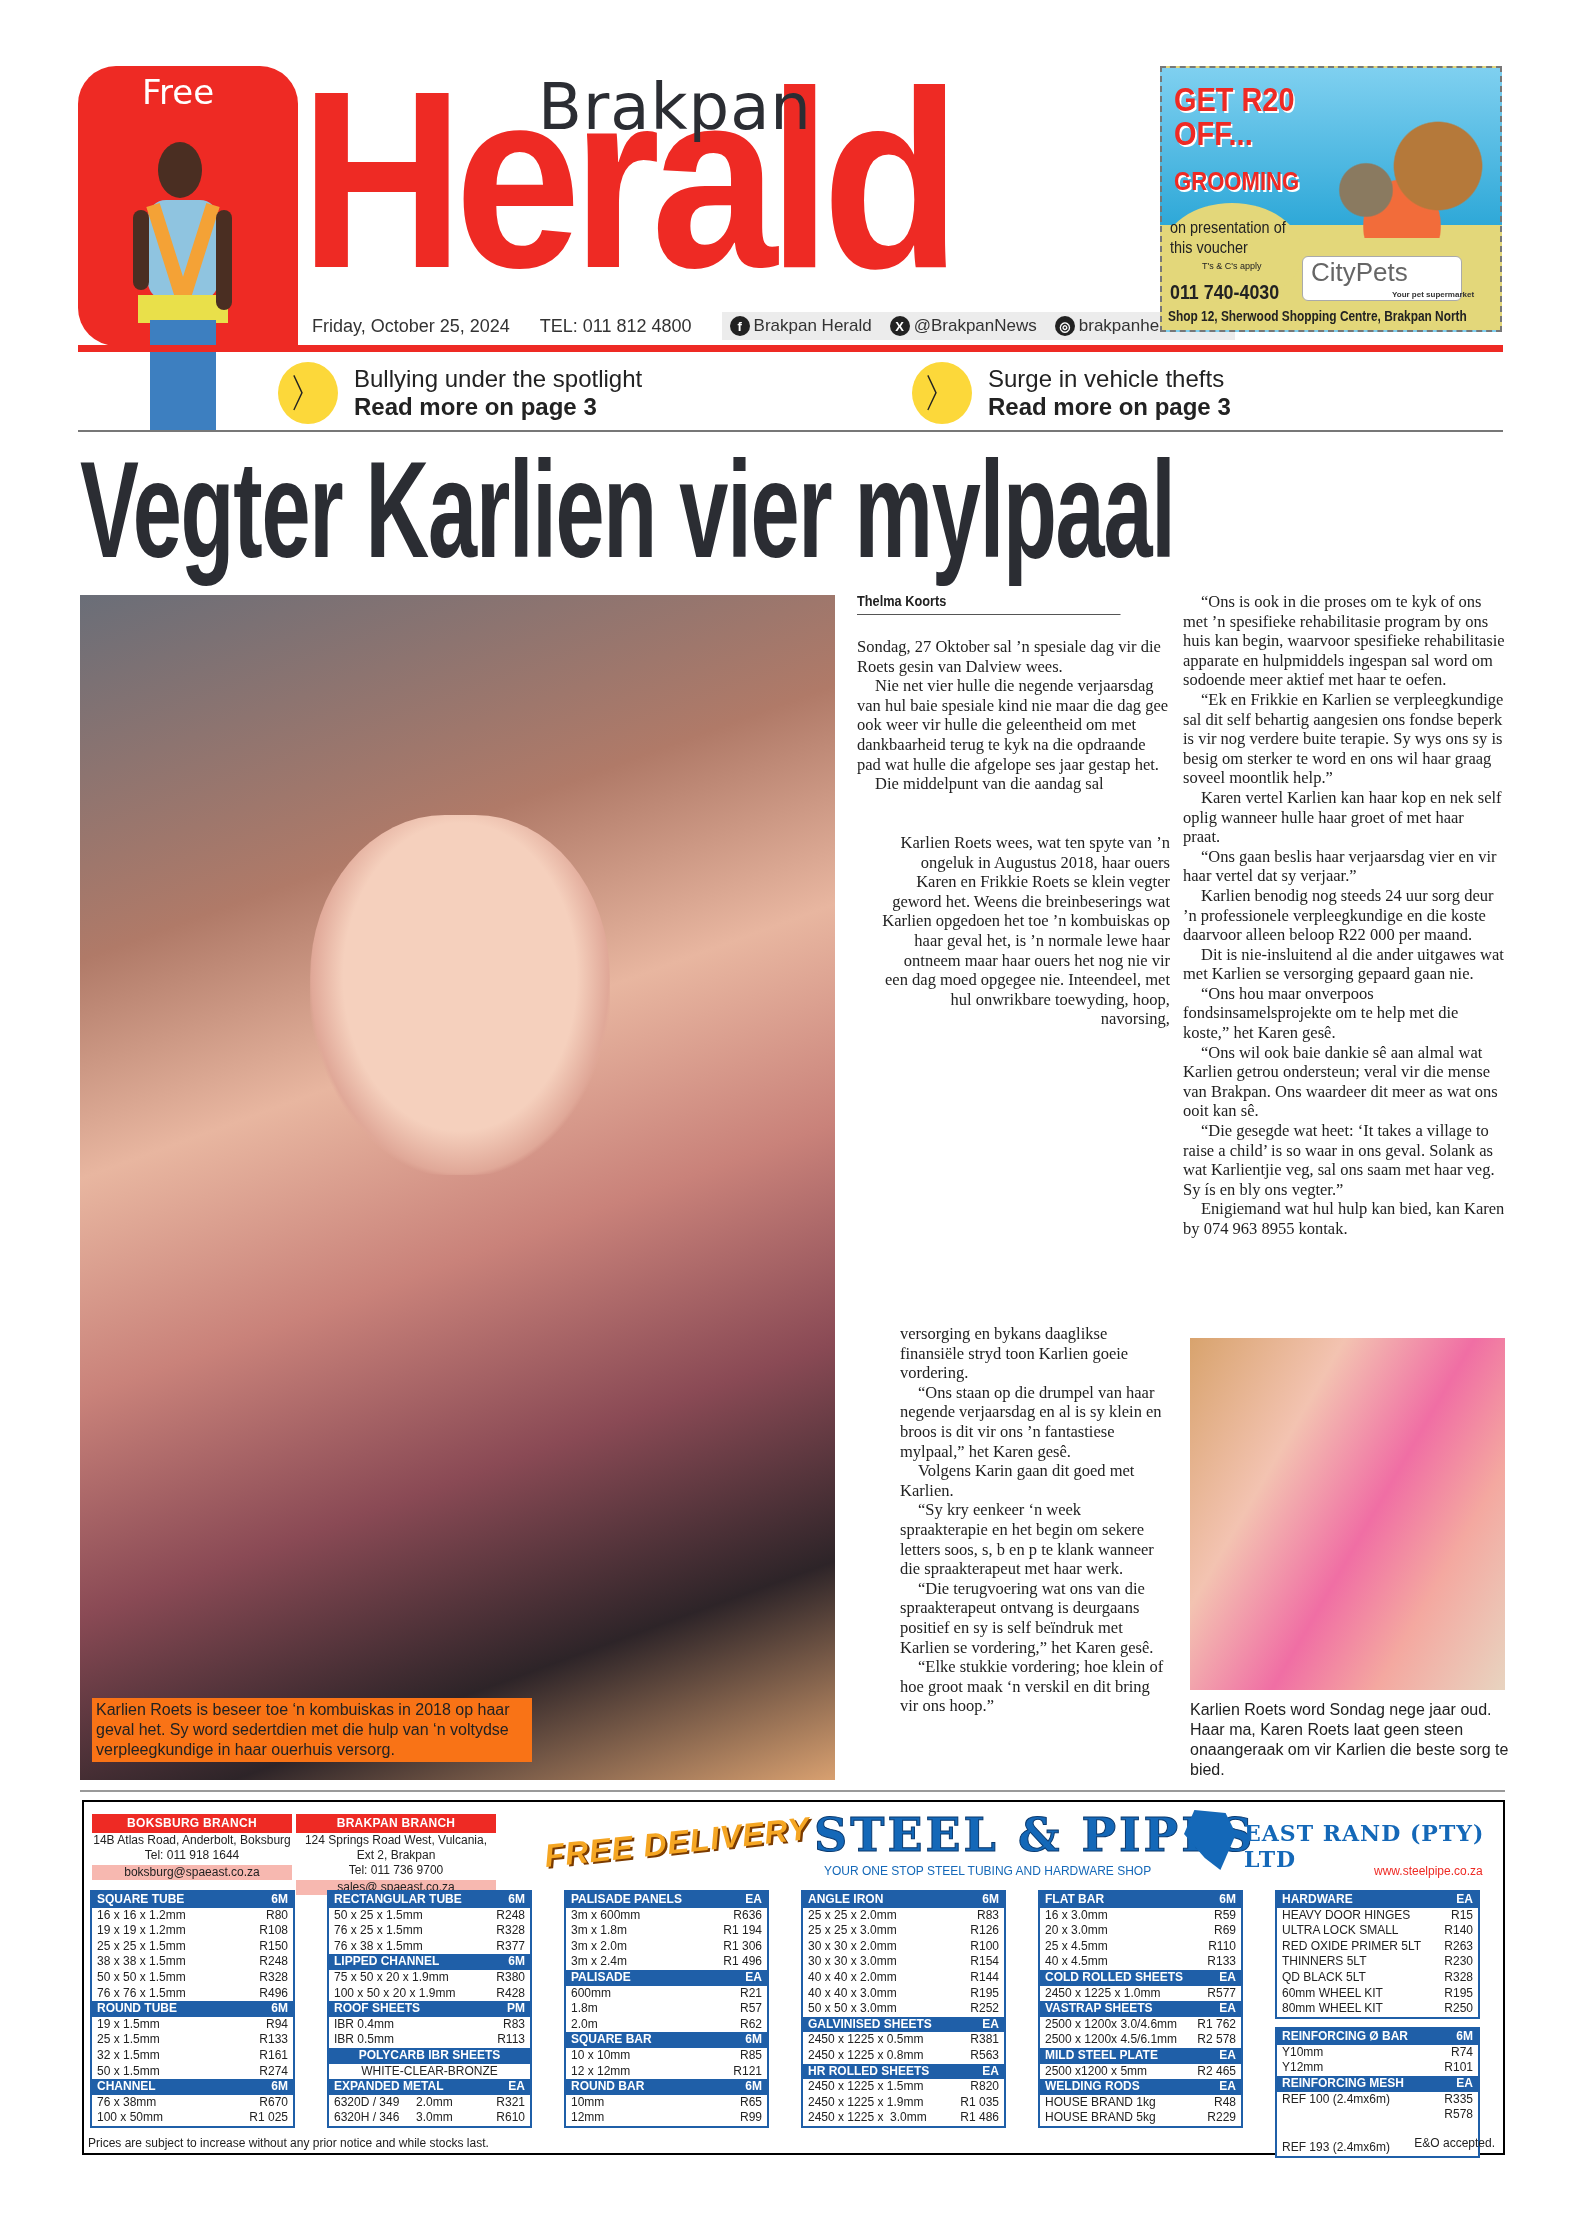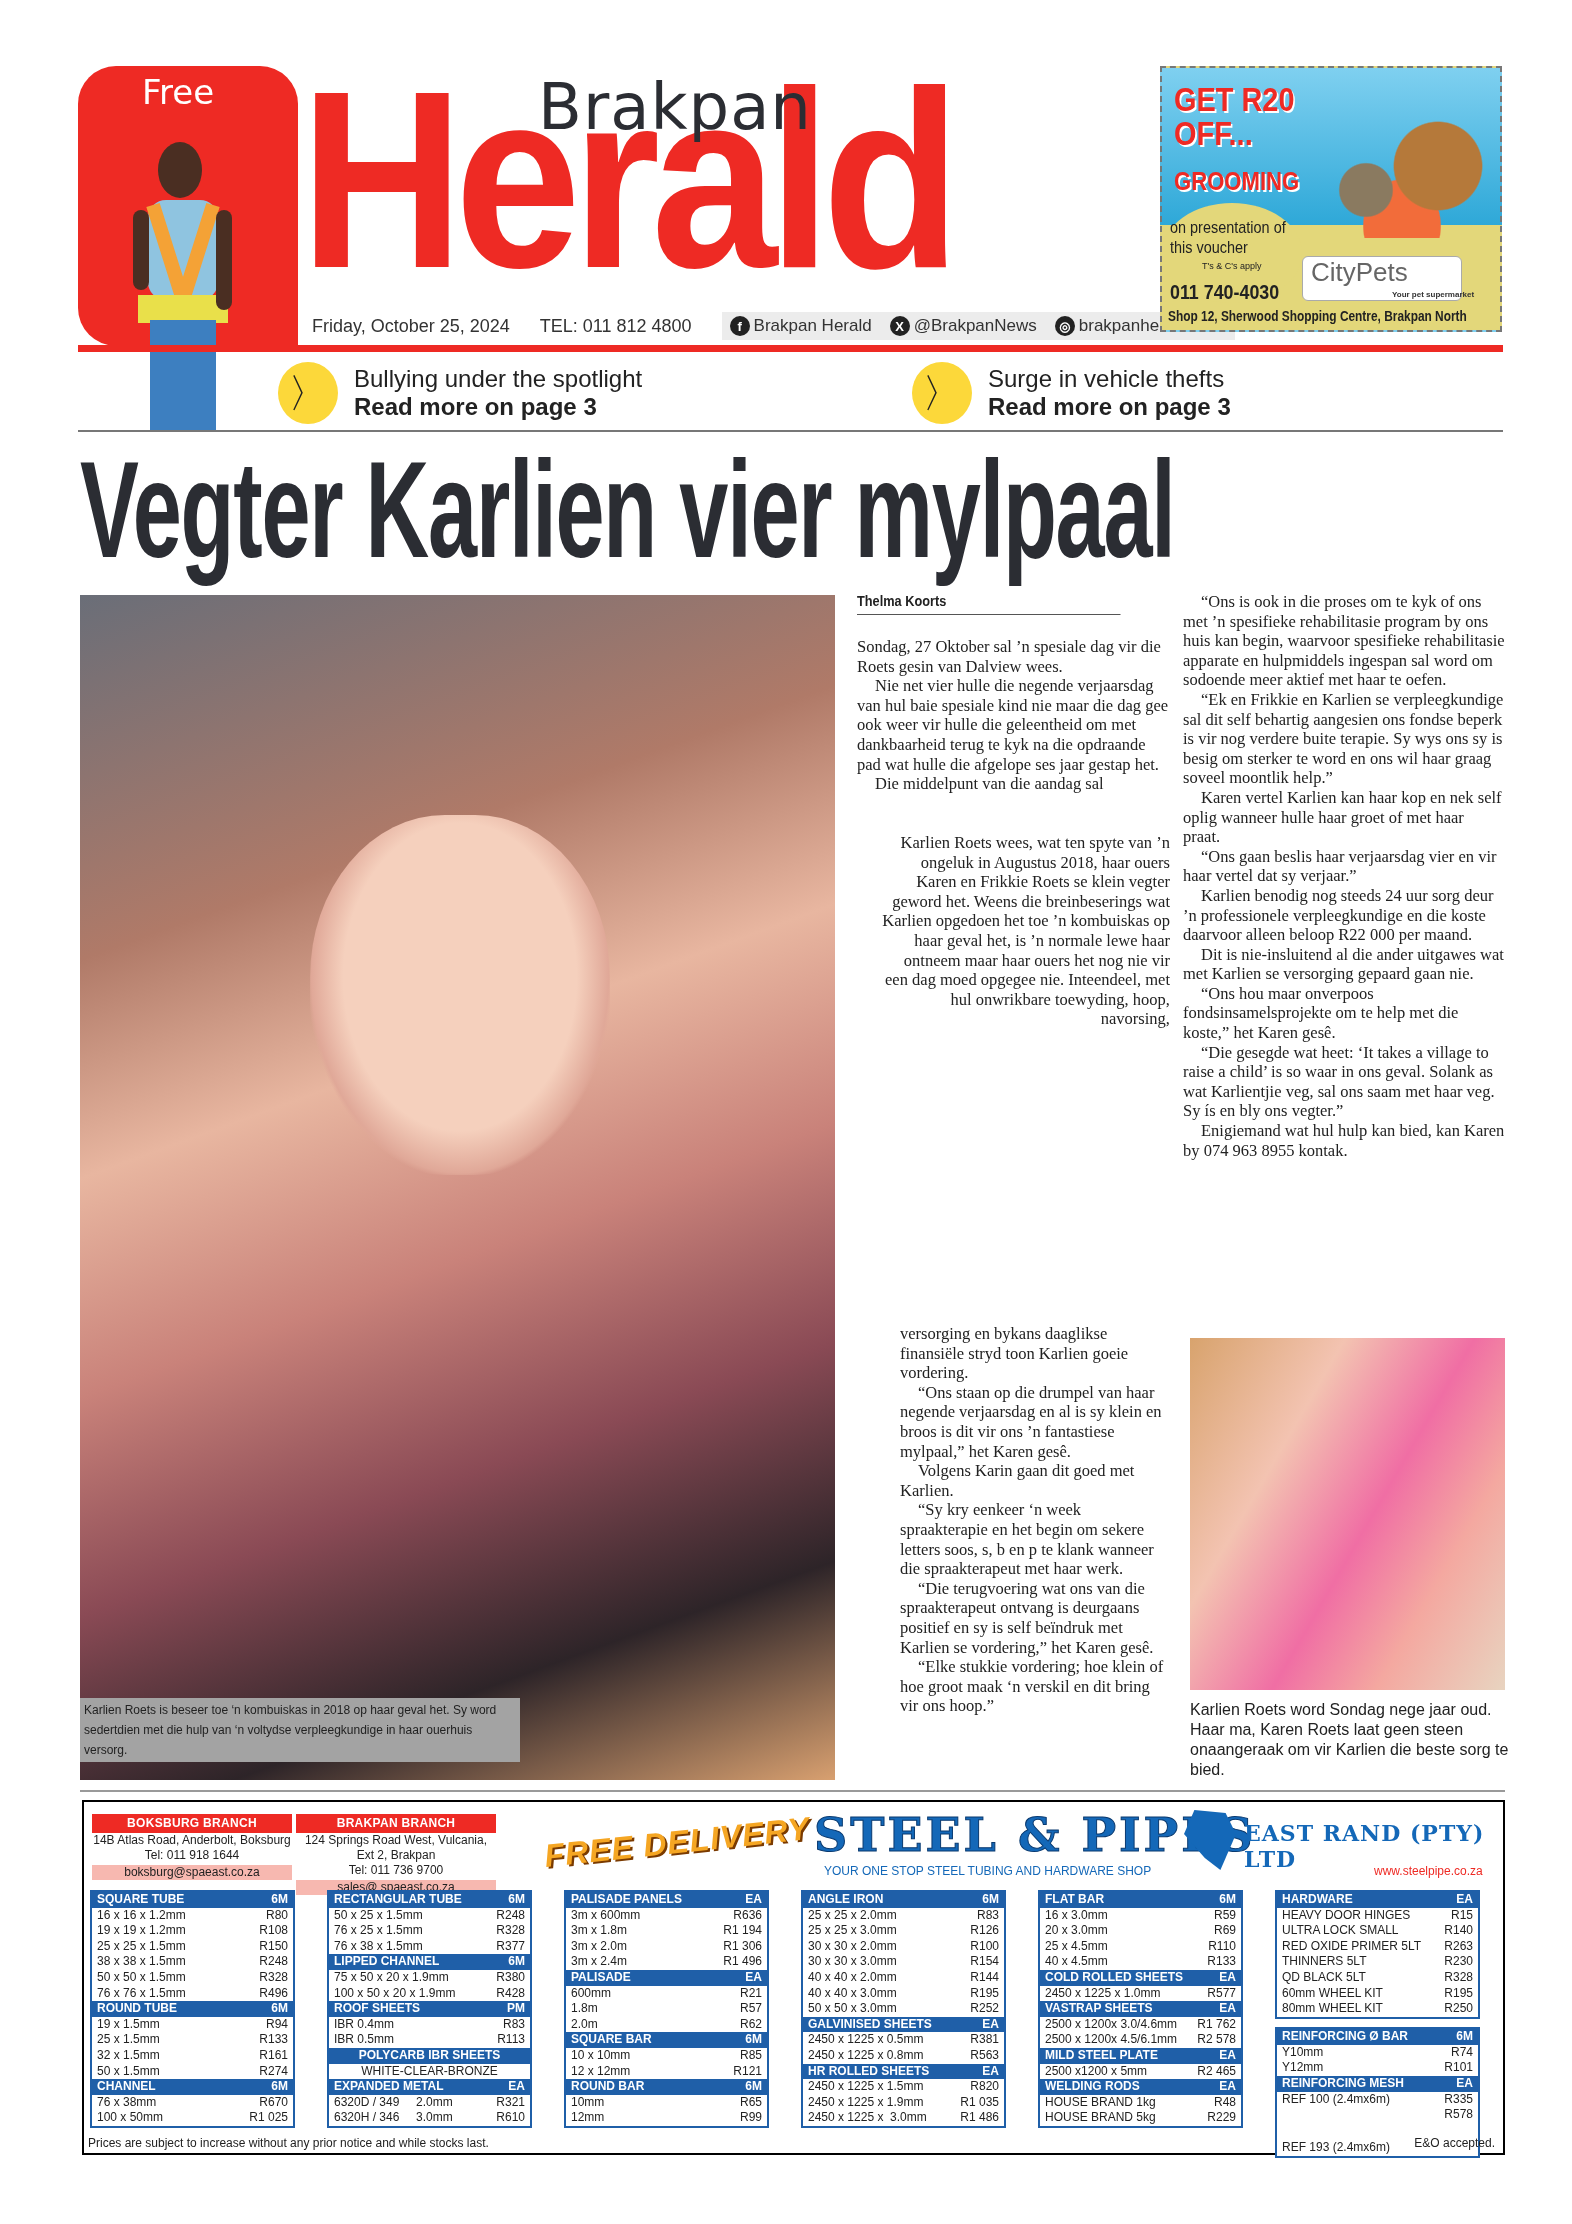--- a/index.html
+++ b/index.html
@@ -31,21 +31,21 @@
 #ad-phone{left:8px;top:212px;font-size:21px;font-weight:bold;color:#222;transform:scaleX(.85);transform-origin:left top}
 #ad-logo{left:140px;top:188px;width:160px;height:45px;background:#fff;border:1px solid #aaa;border-radius:6px;font-size:26px;color:#666;padding-left:8px}
 #ad-slogan{left:230px;top:222px;font-size:8px;font-weight:bold;color:#333}
 #ad-addr{left:6px;top:240px;font-size:14px;font-weight:bold;color:#222;transform:scaleX(.85);transform-origin:left top;white-space:nowrap}
 #ad-pets{left:150px;top:50px;width:180px;height:120px;background:radial-gradient(circle at 70% 40%,#b5793a 0 30%,transparent 31%),radial-gradient(circle at 30% 60%,#8a7a60 0 18%,transparent 19%),radial-gradient(ellipse at 50% 90%,#f26c3a 0 30%,transparent 31%)}
 
 #headline{left:80px;top:430px;font-size:138px;font-weight:bold;color:#2b2d33;letter-spacing:-2px;transform:scaleX(.64);transform-origin:left top;white-space:nowrap;font-family:"Liberation Sans",sans-serif}
 
 #photo-main{left:80px;top:595px;width:755px;height:1185px;background:linear-gradient(160deg,#6a6e78 0%,#b07a68 25%,#e8b6a0 40%,#c9827a 55%,#8a4a55 70%,#2d2428 85%,#d8a070 100%)}
 #face{left:230px;top:220px;width:300px;height:360px;border-radius:45%;background:radial-gradient(ellipse at 50% 45%,#f5d0bd 0 55%,#e0a898 70%,transparent 72%)}
-#cap1{left:80px;top:1698px;width:440px;background:#a3a3a3;font-size:12px;line-height:20px;padding:2px 4px;color:#222}
+#cap1{left:92px;top:1698px;width:440px;background:#f97316;font-size:16px;line-height:20px;padding:2px 4px;color:#222}
 #photo2{left:1190px;top:1338px;width:315px;height:352px;background:linear-gradient(120deg,#d8a36d 0%,#f3c3b1 30%,#f06ea4 55%,#f4a8a0 75%,#e8d4c0 100%)}
 #cap2{left:1190px;top:1700px;width:320px;font-size:16px;line-height:20px;color:#222}
 #caprule{left:80px;top:1790px;width:1425px;height:2px;background:#999}
 
 .col{font-family:"Liberation Serif",serif;font-size:16.5px;line-height:19.6px;color:#222}
 .col p{text-indent:18px}
 .col p.noind{text-indent:0}
 #byline{left:857px;top:592px;font-size:15px;font-weight:bold;color:#222;width:310px;border-bottom:1px solid #555;padding-bottom:5px;font-family:"Liberation Sans",sans-serif;transform:scaleX(.85);transform-origin:left top}
 #col2a{left:857px;top:637px;width:312px}
 #col2b{left:880px;top:833px;width:290px;text-align:right}
@@ -167,20 +167,21 @@
   <p>“Elke stukkie vordering; hoe klein of hoe groot maak ‘n verskil en dit bring vir ons hoop.”</p>
 </div>
 <div id="col3" class="abs col">
   <p>“Ons is ook in die proses om te kyk of ons met ’n spesifieke rehabilitasie program by ons huis kan begin, waarvoor spesifieke rehabilitasie apparate en hulpmiddels ingespan sal word om sodoende meer aktief met haar te oefen.</p>
   <p>“Ek en Frikkie en Karlien se verpleegkundige sal dit self behartig aangesien ons fondse beperk is vir nog verdere buite terapie. Sy wys ons sy is besig om sterker te word en ons wil haar graag soveel moontlik help.”</p>
   <p>Karen vertel Karlien kan haar kop en nek self oplig wanneer hulle haar groet of met haar praat.</p>
   <p>“Ons gaan beslis haar verjaarsdag vier en vir haar vertel dat sy verjaar.”</p>
   <p>Karlien benodig nog steeds 24 uur sorg deur ’n professionele verpleegkundige en die koste daarvoor alleen beloop R22 000 per maand.</p>
   <p>Dit is nie-insluitend al die ander uitgawes wat met Karlien se versorging gepaard gaan nie.</p>
   <p>“Ons hou maar onverpoos fondsinsamelsprojekte om te help met die koste,” het Karen gesê.</p>
+  <p>“Ons wil ook baie dankie sê aan almal wat Karlien getrou ondersteun; veral vir die mense van Brakpan. Ons waardeer dit meer as wat ons ooit kan sê.</p>
   <p>“Die gesegde wat heet: ‘It takes a village to raise a child’ is so waar in ons geval. Solank as wat Karlientjie veg, sal ons saam met haar veg. Sy ís en bly ons vegter.”</p>
   <p>Enigiemand wat hul hulp kan bied, kan Karen by 074 963 8955 kontak.</p>
 </div>
 
 <div id="steel" class="abs">
   <div class="branch abs" style="left:8px">
     <div class="bhead">BOKSBURG BRANCH</div>
     <div>14B Atlas Road, Anderbolt, Boksburg</div>
     <div>Tel: 011 918 1644</div>
     <div class="bmail">boksburg@spaeast.co.za</div>

